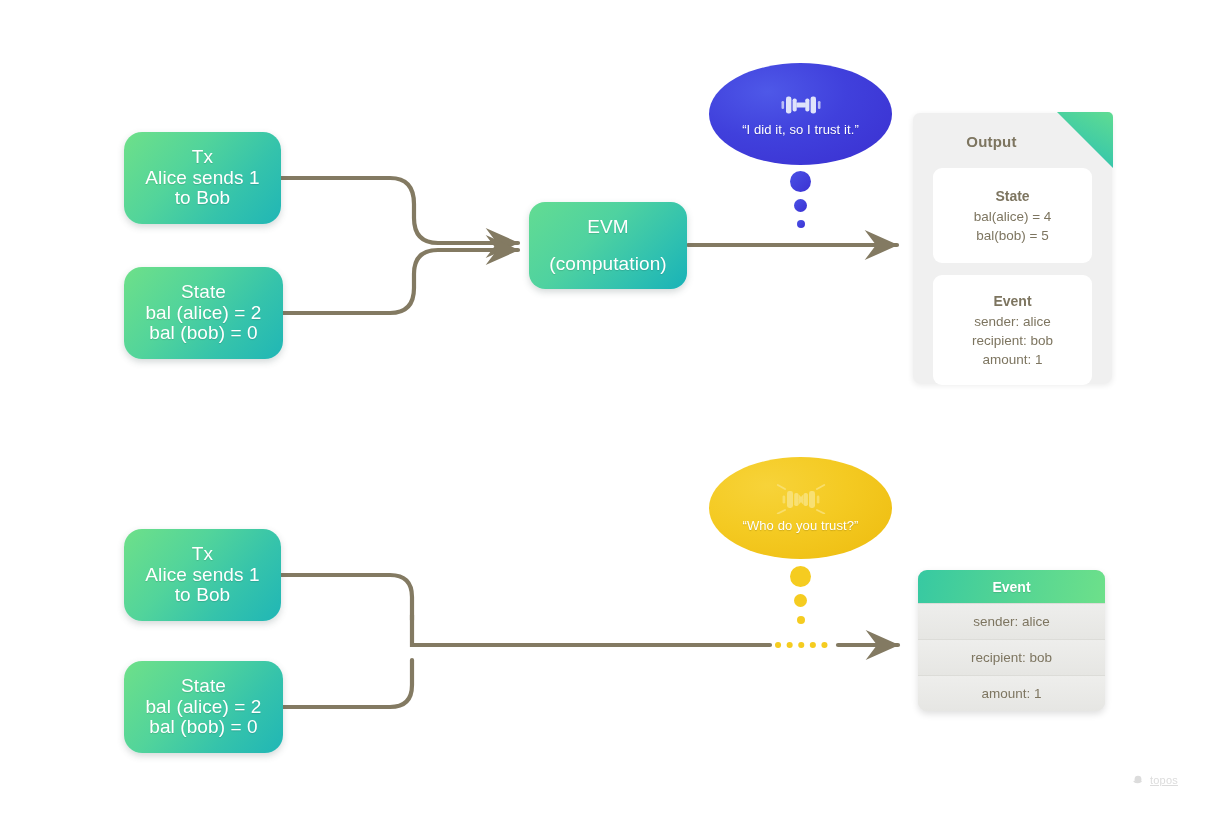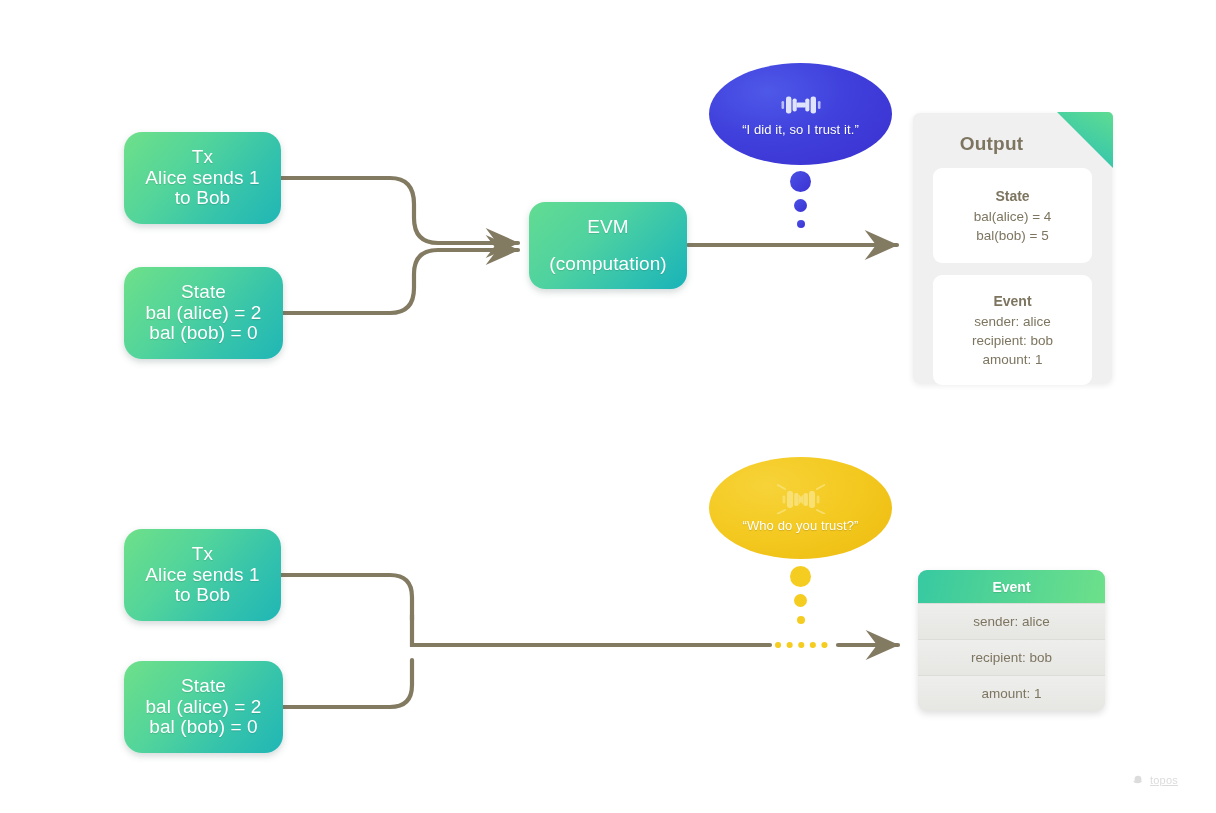--- a/index.html
+++ b/index.html
@@ -103,21 +103,21 @@
     background: linear-gradient(208deg, #5fdc92 0%, #3fcba6 55%, #1fb6b8 100%);
     clip-path: polygon(100% 0, 0 0, 100% 100%);
     border-top-right-radius: 5px;
     filter: drop-shadow(-1px 2px 2px rgba(0,0,0,0.18));
   }
   #output-title {
     position: absolute;
     left: 0; top: 20px;
     width: 157px;
     text-align: center;
-    font-size: 19px;
+    font-size: 15px;
     font-weight: bold;
     color: #7d7560;
     letter-spacing: .2px;
   }
   .panel {
     position: absolute;
     left: 20px;
     width: 159px;
     background: #ffffff;
     border-radius: 9px;

